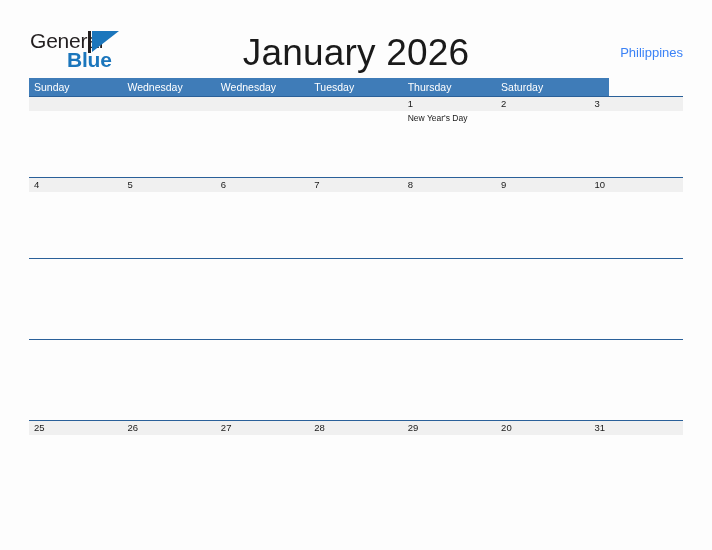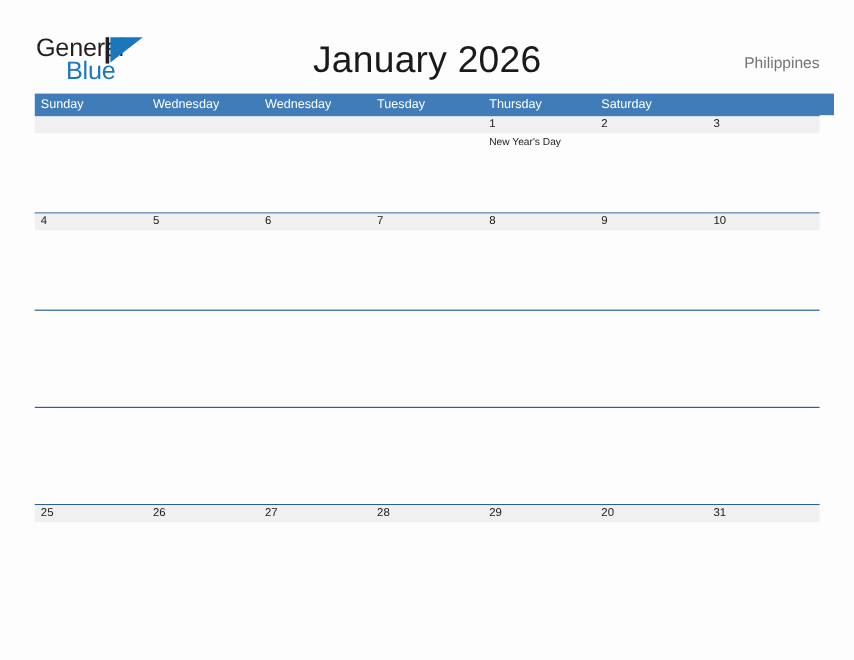--- a/index.html
+++ b/index.html
@@ -36,27 +36,28 @@
     left: 0;
     top: 0;
     font-size: 21px;
     letter-spacing: -0.2px;
     color: #231f20;
     line-height: 22px;
     white-space: nowrap;
   }
   .logo-blue {
     position: absolute;
-    left: 25px;
+    left: 37px;
     top: 19px;
     font-size: 21px;
     letter-spacing: -0.2px;
     color: #1b76bc;
     line-height: 22px;
     white-space: nowrap;
+    font-weight: bold;
   }
   .logo-mark {
     position: absolute;
     left: 58px;
     top: 1px;
     width: 32px;
     height: 22px;
   }
   .logo-mark .bar {
     position: absolute;
@@ -75,45 +76,45 @@
     border-left: 27px solid #1b76bc;
     border-bottom: 21px solid transparent;
   }
 
   .month-title {
     position: absolute;
     left: 0;
     top: 32px;
     width: 712px;
     text-align: center;
-    font-size: 31px;
+    font-size: 37px;
     color: #1a1a1a;
     letter-spacing: 0.2px;
   }
 
   .country-label {
     position: absolute;
     right: 29px;
     top: 45px;
     font-size: 13px;
-    color: #737373;
+    color: #3b82f6;
     text-align: right;
   }
 
   
   .calendar {
     position: absolute;
     left: 29px;
     top: 78px;
     width: 654px;
   }
 
   .weekday-row {
     display: flex;
-    width: 666px;
+    width: 580px;
     height: 18px;
     background: #3f7cb8;
   }
   .weekday-cell {
     width: 93.43px;
     flex: 0 0 93.43px;
     color: #ffffff;
     font-size: 10.5px;
     line-height: 18px;
     padding-left: 5px;

